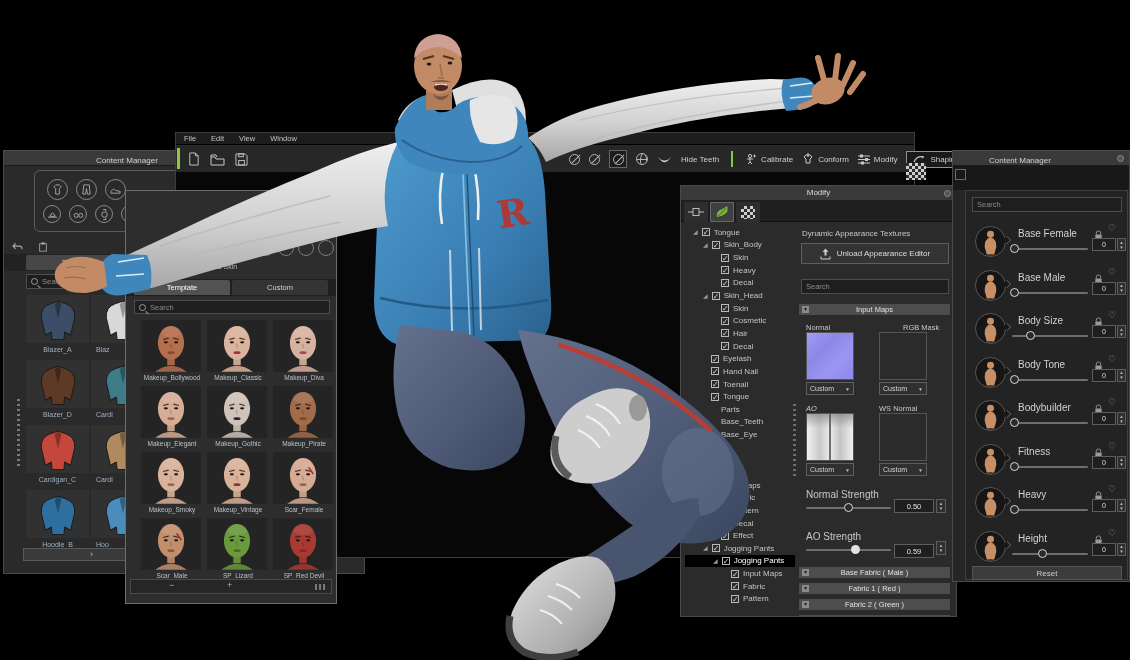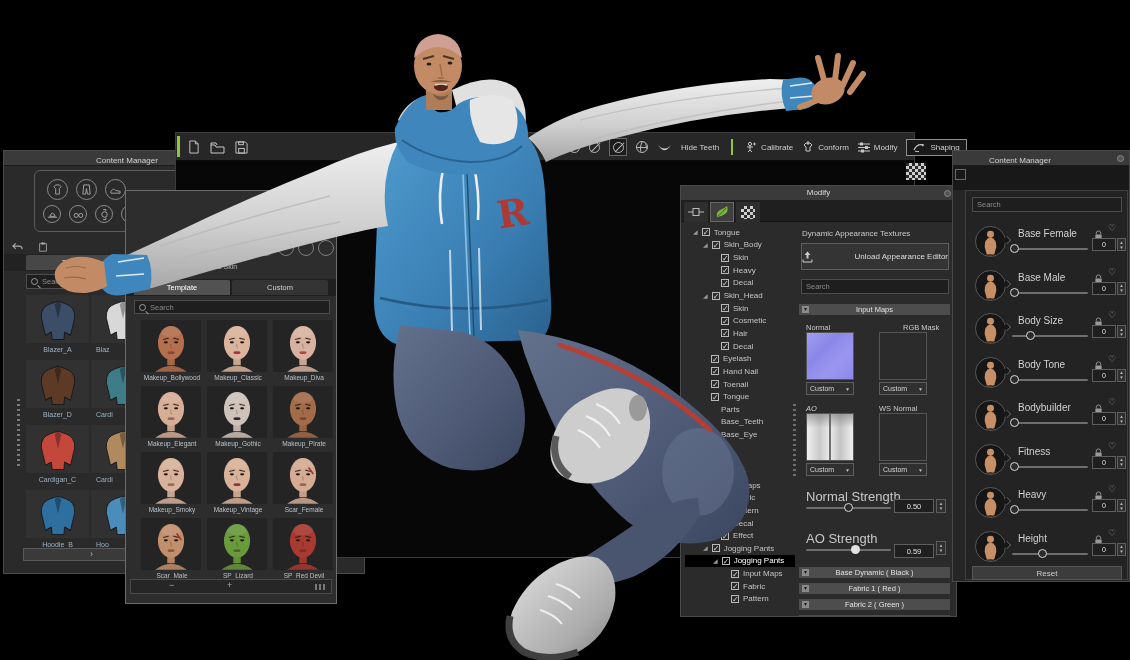--- a/index.html
+++ b/index.html
@@ -106,40 +106,40 @@
            background-position:0 0,3px 3px;background-size:6px 6px}
   #tree{position:absolute;left:4px;top:40px;width:110px}
   .tree-row{height:12.65px;display:flex;align-items:center;gap:4px;font-size:8px;color:#c4c4c4;white-space:nowrap}
   .tree-row.selected{background:#000;color:#fff;width:110px}
   .expander{font-size:6px;color:#9a9a9a;line-height:8px}
   .cb{width:8px;height:8px;border:1px solid #b8b8b8;font-size:8px;line-height:7px;color:#d8d8d8;
       text-align:center;flex:0 0 auto}
   #tree-grip{position:absolute;left:112px;top:215px;width:3px;height:75px;
              background:repeating-linear-gradient(0deg,#6f6f6f 0 2px,transparent 2px 5px)}
   #dyn-title{position:absolute;left:121px;top:43px;font-size:8px;color:#c8c8c8}
-  #unload-btn{position:absolute;left:120px;top:57px;width:148px;height:27px;background:#343434;
-              border:1px solid #5e5e5e;display:flex;align-items:center;justify-content:space-between;gap:6px;
+  #unload-btn{position:absolute;left:120px;top:57px;width:148px;height:21px;background:#343434;
+              border:1px solid #5e5e5e;display:flex;align-items:center;justify-content:center;gap:6px;
               font-size:8px;color:#ddd}
   #mod-search{left:120px;top:93px;width:148px;height:15px}
   .sec-bar{position:absolute;left:117px;width:153px;height:13px;background:#4d4d4d;border:1px solid #2a2a2a;
            font-size:7.5px;color:#e2e2e2;text-align:center;line-height:11px}
   .sec-bar .sec-arrow{position:absolute;left:3px;top:2px;font-size:6px;color:#222;background:#8a8a8a;
                       width:7px;height:7px;line-height:7px}
   .map-label{position:absolute;font-size:7.5px;color:#c8c8c8}
   .map-sq{position:absolute;width:48px;height:48px;border:1px solid #555}
   .map-normal{background:linear-gradient(135deg,#a09df2 0%,#8a87e8 35%,#9a96f0 65%,#8d89ea 100%)}
   .map-ao{background:
      linear-gradient(90deg,rgba(90,90,90,.85) 0 2px,transparent 2px) 22px 0/5px 100% no-repeat,
      linear-gradient(rgba(120,120,120,.6),transparent 30%),
      linear-gradient(90deg,#f0f0f0,#c9c9c9 28%,#ececec 50%,#c4c4c4 72%,#efefef)}
   .custom-dd{position:absolute;width:48px;height:13px;border:1px solid #5e5e5e;background:#303030;
              display:flex;align-items:center;justify-content:space-between;padding:0 3px;
              font-size:7px;color:#d5d5d5}
   .dd-caret{font-size:5px;color:#bbb}
-  .mod-slider-label{position:absolute;font-size:13px;color:#c8c8c8}
+  .mod-slider-label{position:absolute;font-size:10px;color:#c8c8c8}
   .track{position:absolute;height:2px;background:#6e6e6e;border-radius:1px}
   .knob{position:absolute;width:9px;height:9px;border-radius:50%;top:-4px}
   .knob.hollow{border:1.5px solid #d8d8d8;background:#2b2b2b}
   .knob.filled{background:#e2e2e2}
   .val-box{position:absolute;width:40px;height:14px;border:1px solid #5e5e5e;background:#1f1f1f;
            font-size:7.5px;color:#e0e0e0;text-align:center;line-height:13px}
   .spinner{position:absolute;width:10px;height:14px;border:1px solid #5e5e5e;background:#2f2f2f;
            display:flex;flex-direction:column;align-items:center;justify-content:center;font-size:4.5px;
            color:#bbb;line-height:5px}
 
@@ -329,20 +329,26 @@
             </svg>
           </div>
           <div class="cloth-label">Hoo</div>
         </div>
       </div>
     <div id="left-grip"></div>
     <div id="left-footer">›</div>
   </div>
 
   <div class="abs" id="main-window">
+    <div id="menubar">
+        <span class="menu-item">File</span>
+        <span class="menu-item">Edit</span>
+        <span class="menu-item">View</span>
+        <span class="menu-item">Window</span>
+      </div>
     <div id="toolbar">
       <div id="tb-accent"></div>
       <div class="tb-group" style="left:10px">
         <span class="tb-icon">
           <svg width="13" height="14" viewBox="0 0 14 15">
               <path d="M3 1 h6 l3 3 v10 h-9 z M9 1 v3 h3" fill="none" stroke="#c8c8c8"></path>
             </svg>
         </span>
         <span class="tb-icon">
           <svg width="15" height="13" viewBox="0 0 15 13">
@@ -836,21 +842,21 @@
         <div class="track" style="left: 125px; top: 363px; width: 85px;">
           <span class="knob filled" style="left: 44.8px;"></span>
         </div>
         <div class="val-box" style="left: 213px; top: 358px;">0.59</div>
         <div class="spinner" style="left: 255px; top: 355px;">
           <span>▲</span>
           <span>▼</span>
         </div>
       </div>
     <div id="fabric-zone">
-        <div class="sec-bar" style="top: 380px;"><span class="sec-arrow">▾</span><span>Base Dynamic ( Black )</span></div>
+        <div class="sec-bar" style="top: 380px;"><span class="sec-arrow">▾</span><span>Base Fabric ( Male )</span></div>
         <div class="sec-bar" style="top: 396px;"><span class="sec-arrow">▾</span><span>Fabric 1 ( Red )</span></div>
         <div class="sec-bar" style="top: 412px;"><span class="sec-arrow">▾</span><span>Fabric 2 ( Green )</span></div>
         <div class="sec-bar" style="top: 428px;"><span>Fabric 3 ( Blue )</span></div>
       </div>
   </div>
 
   <div class="panel" id="right-panel">
     <div class="titlebar">
       <span id="right-title">Content Manager</span>
       <span class="win-dot"></span>

